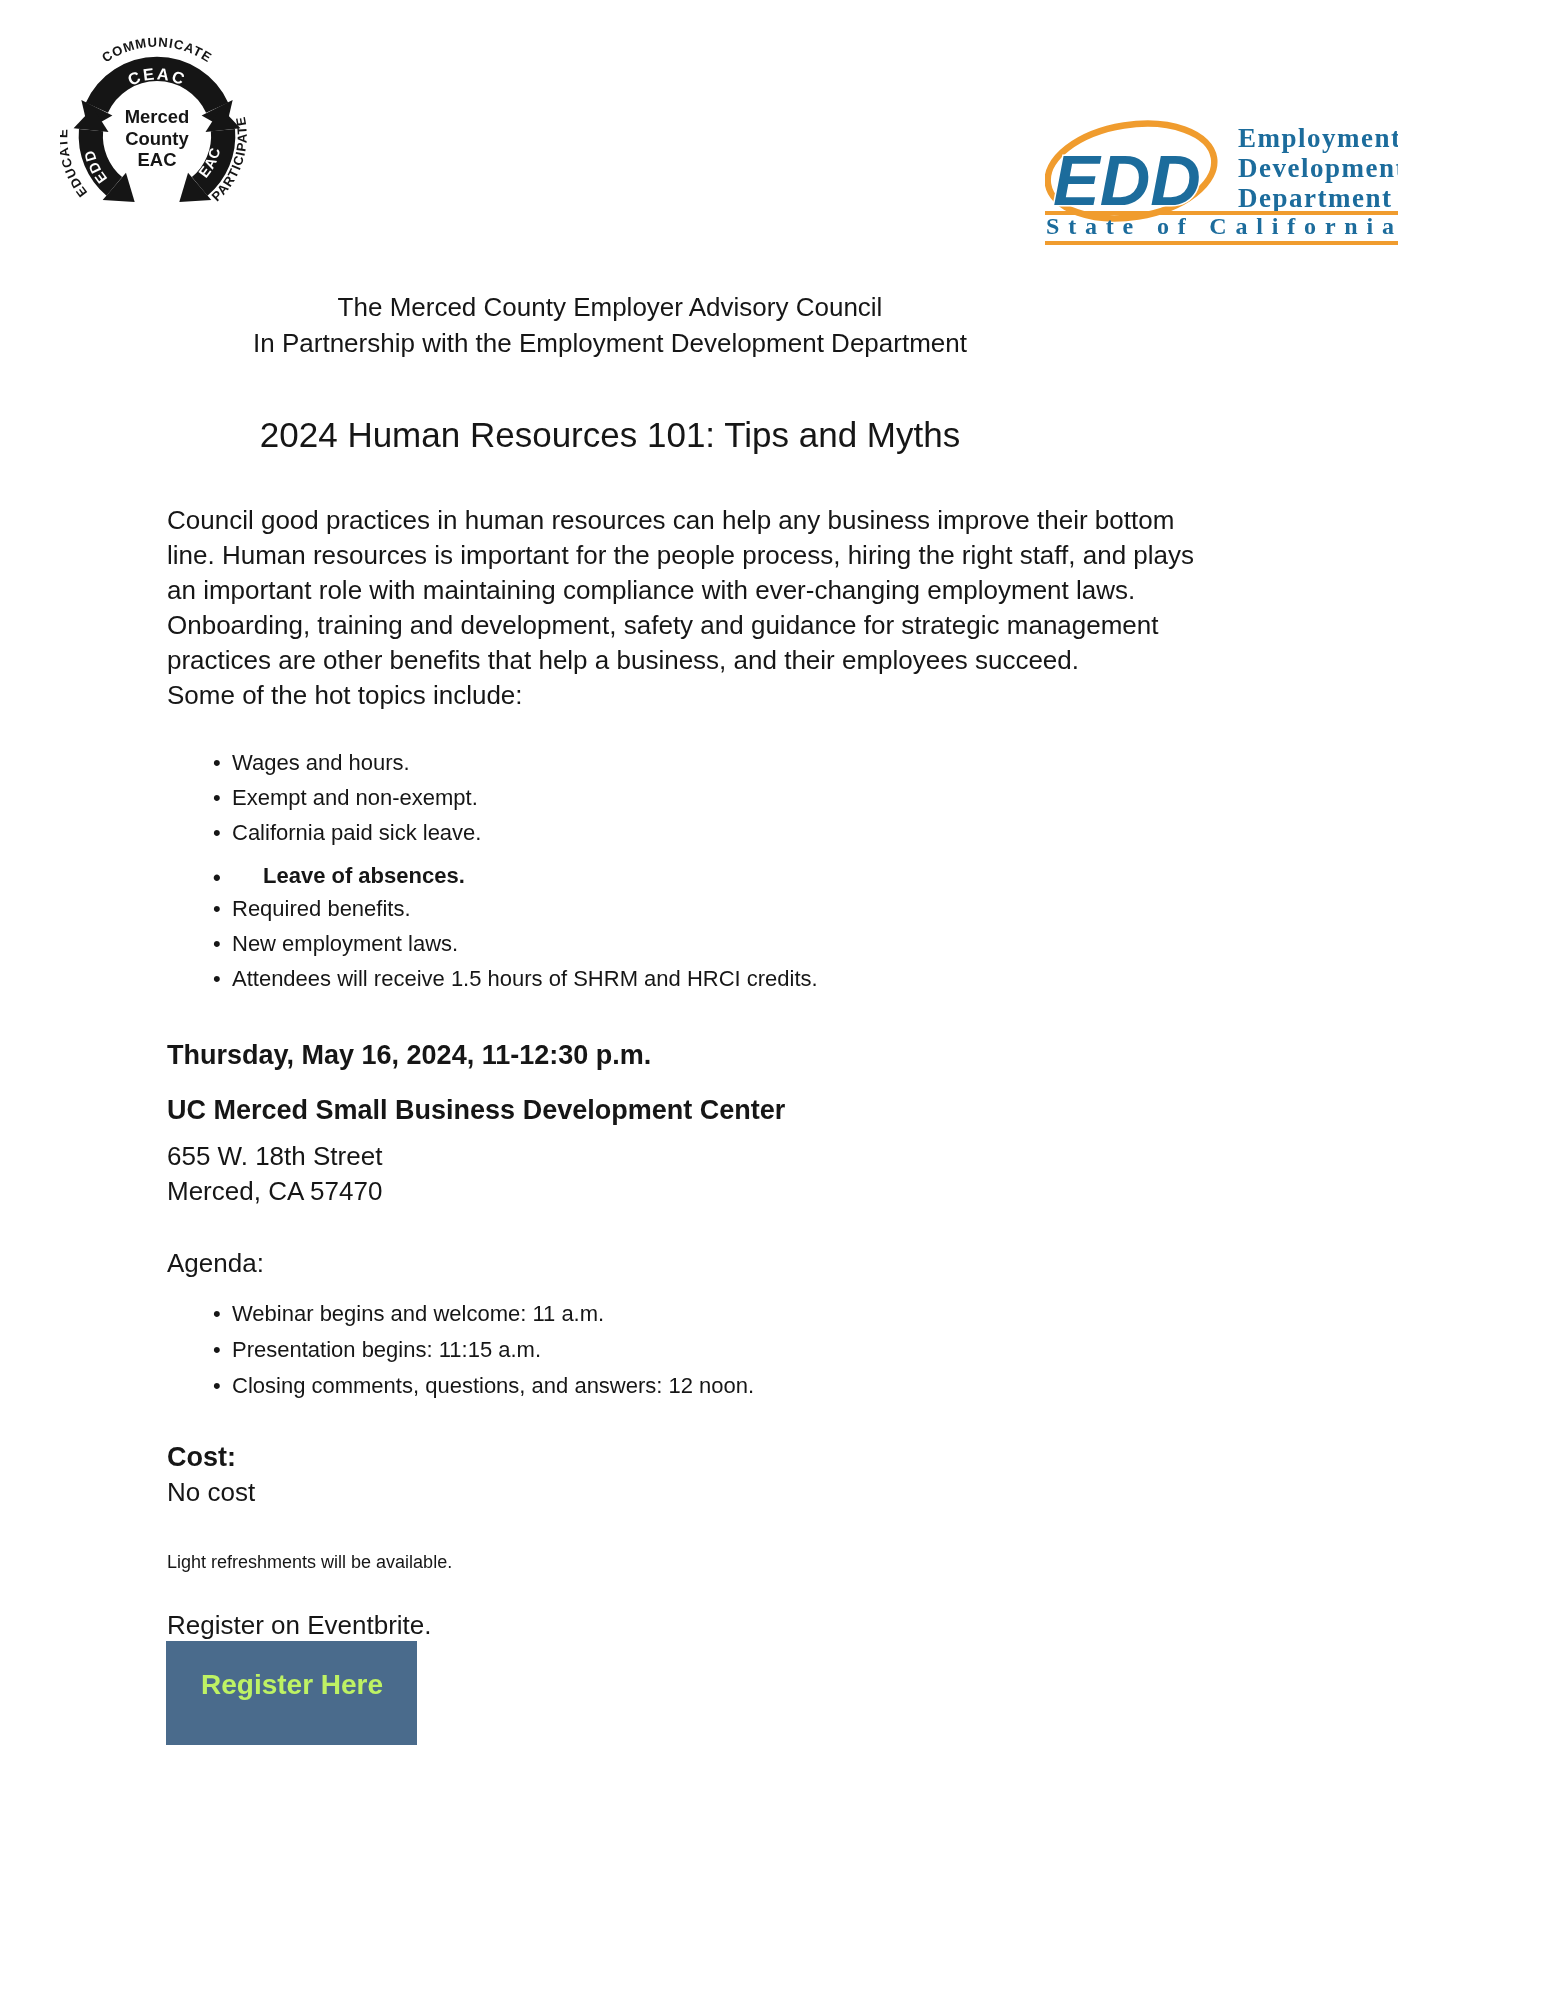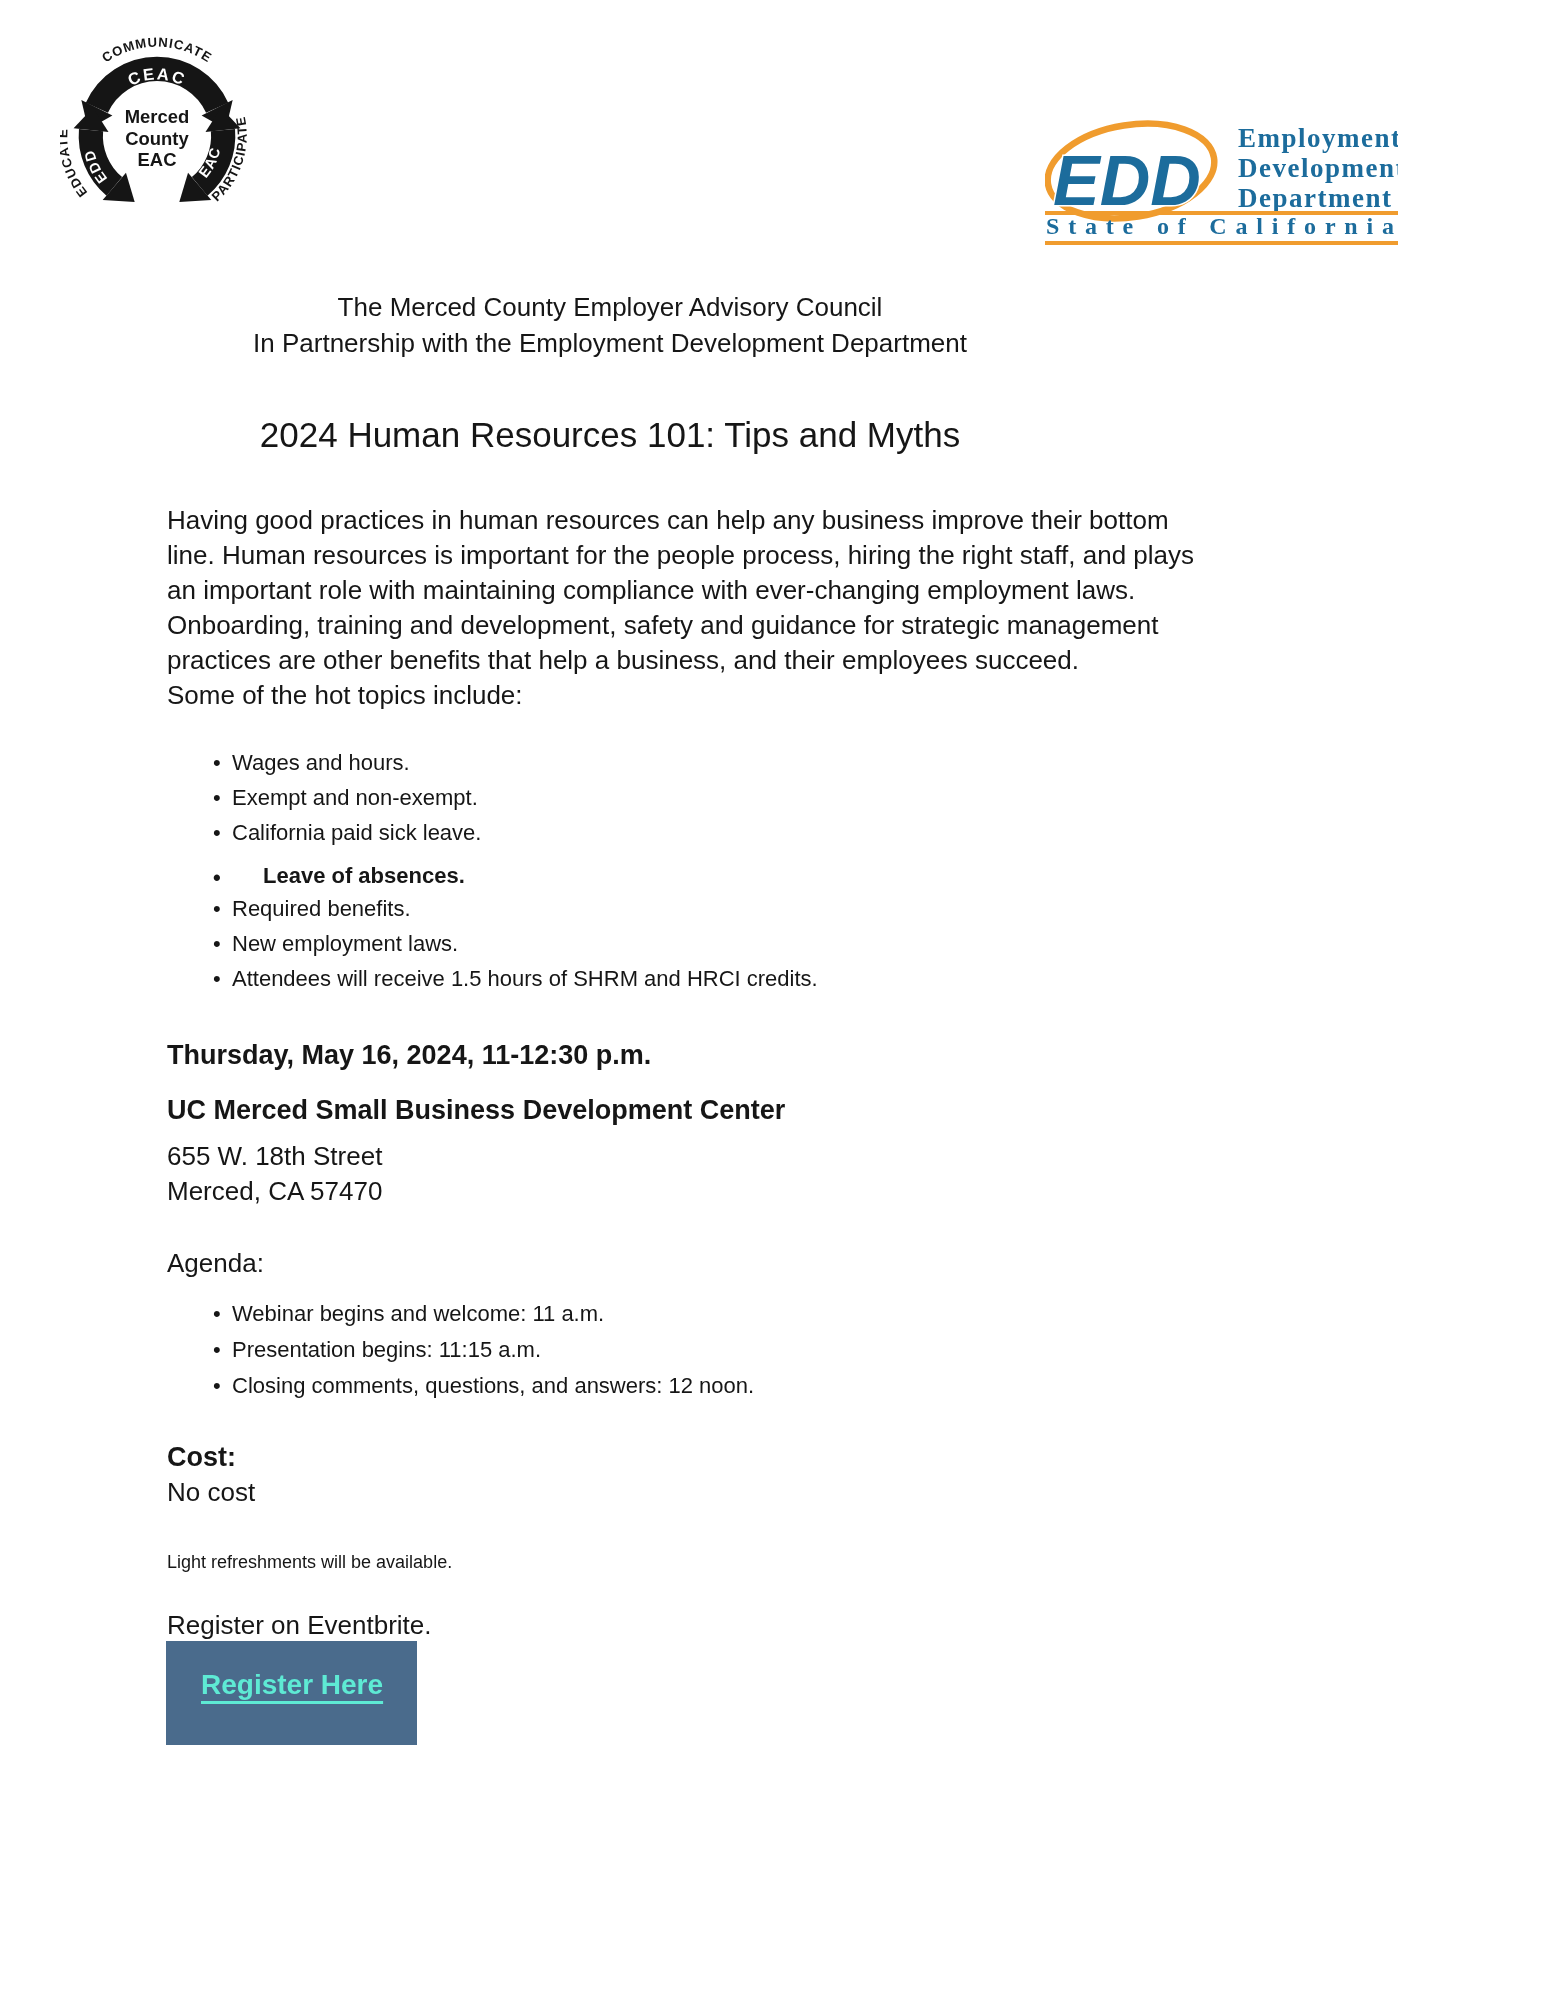--- a/index.html
+++ b/index.html
@@ -23,22 +23,22 @@
   .bullet{left:167px;font-size:22px;line-height:35px;white-space:nowrap;padding-left:65px;}
   .bullet::before{content:"\2022";position:absolute;left:46px;top:0;}
   .bullet-wide{padding-left:96px;font-weight:bold;}
   .bullet-wide::before{font-size:22px;top:2px;}
   
   #register-button{
     left:166px;top:1641px;width:251px;height:104px;background:#4A6B8C;
     border:none;cursor:pointer;text-align:left;display:block;
   }
   #register-button span{
-    position:absolute;left:35px;top:28px;color:#5eead4;font-weight:700;font-size:28px;
-    text-decoration:underline;text-underline-offset:7px;text-decoration-thickness:3px;
+    position:absolute;left:35px;top:28px;color:#bef264;font-weight:700;font-size:28px;
+    text-underline-offset:7px;text-decoration-thickness:3px;
     font-family:"Liberation Sans",sans-serif;white-space:nowrap;
   }
 </style>
 </head>
 <body>
 
 <div id="page">
 
   <svg id="eac-logo" class="abs" viewBox="0 0 200 205" width="194" height="199" aria-hidden="true">
     <defs>
@@ -101,21 +101,21 @@
     </g>
     <rect x="0" y="95" width="353" height="4" fill="#F09C2E"></rect>
     <rect x="0" y="125" width="353" height="4" fill="#F09C2E"></rect>
   </svg>
 
   <div class="abs centercol hline" style="top:290px">The Merced County Employer Advisory Council</div>
   <div class="abs centercol hline" style="top:326px">In Partnership with the Employment Development Department</div>
 
   <div id="doc-title" class="abs centercol" style="top:413px">2024 Human Resources 101: Tips and Myths</div>
 
-  <div class="abs bodyline" style="top:503px">Having good practices in human resources can help any business improve their bottom</div>
+  <div class="abs bodyline" style="top:503px">Council good practices in human resources can help any business improve their bottom</div>
   <div class="abs bodyline" style="top:538px">line. Human resources is important for the people process, hiring the right staff, and plays</div>
   <div class="abs bodyline" style="top:573px">an important role with maintaining compliance with ever-changing employment laws.</div>
   <div class="abs bodyline" style="top:608px">Onboarding, training and development, safety and guidance for strategic management</div>
   <div class="abs bodyline" style="top:643px">practices are other benefits that help a business, and their employees succeed.</div>
   <div class="abs bodyline" style="top:678px">Some of the hot topics include:</div>
 
   <div class="abs bullet" style="top:745px">Wages and hours.</div>
   <div class="abs bullet" style="top:780px">Exempt and non-exempt.</div>
   <div class="abs bullet" style="top:815px">California paid sick leave.</div>
   <div class="abs bullet bullet-wide" style="top:858px">Leave of absences.</div>

